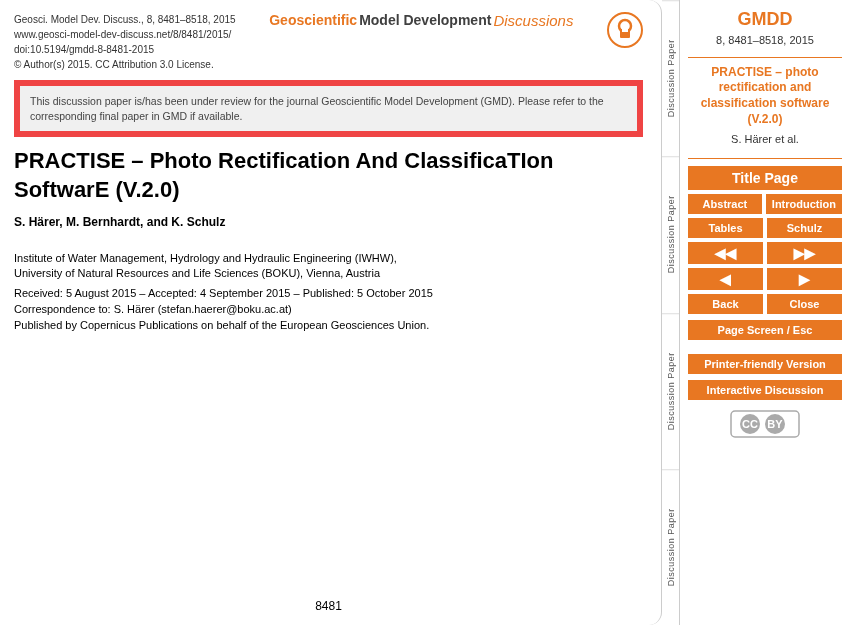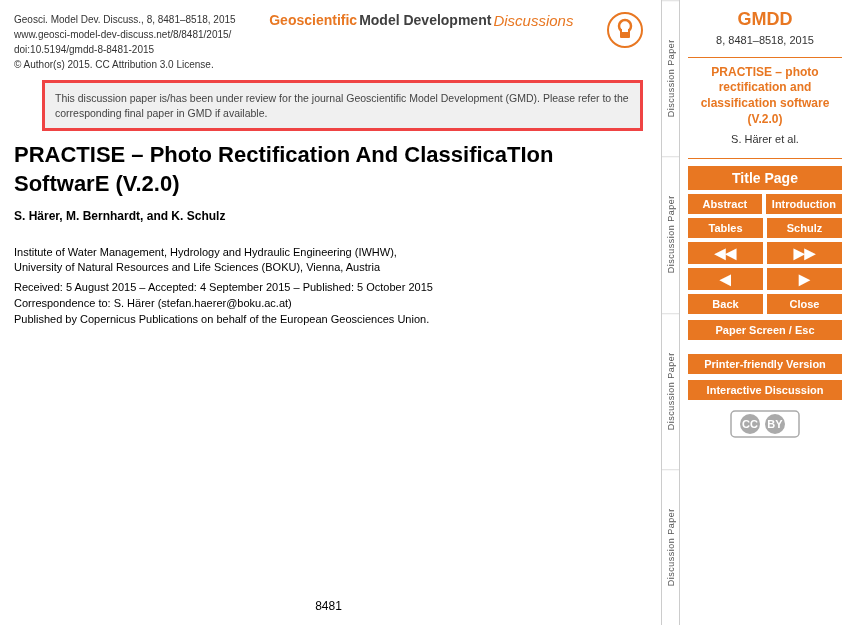--- a/index.html
+++ b/index.html
@@ -18,20 +18,21 @@
       flex: 1;
       height: 625px;
     }
     
     .content-area {
       flex: 1;
       padding: 12px 18px 12px 14px;
       display: flex;
       flex-direction: column;
       border-right: 1px solid #ccc;
+      border-radius: 13px;
     }
     .header-row {
       display: flex;
       justify-content: space-between;
       align-items: flex-start;
       margin-bottom: 8px;
     }
     .header-meta {
       font-size: 10px;
       color: #333;
@@ -73,27 +74,26 @@
       border-radius: 50%;
       display: flex;
       align-items: center;
       justify-content: center;
       font-size: 9px;
       color: #e87722;
       font-weight: bold;
     }
     .notice-box {
       background: #f0f0f0;
-      border: 3px solid #ef4444;
+      border: 6px solid #ef4444;
       padding: 8px 10px;
       font-size: 10.5px;
       color: #444;
       margin-bottom: 10px;
       line-height: 1.4;
-      margin-left: 28px;
     }
     .paper-title {
       font-size: 22px;
       font-weight: bold;
       color: #000;
       margin-bottom: 10px;
       line-height: 1.3;
     }
     .authors {
       font-size: 12px;
@@ -343,21 +343,21 @@
     <div class="nav-arrow-row">
       <button class="nav-arrow-btn">◀</button>
       <button class="nav-arrow-btn">▶</button>
     </div>
 
     <div class="nav-btn-row">
       <button class="nav-btn-half">Back</button>
       <button class="nav-btn-half">Close</button>
     </div>
 
-    <button class="nav-full-btn">Paper Screen / Esc</button>
+    <button class="nav-full-btn">Page Screen / Esc</button>
 
     <div style="height:4px;"></div>
 
     <button class="nav-full-btn">Printer-friendly Version</button>
 
     <button class="nav-full-btn">Interactive Discussion</button>
 
     <div class="cc-badge">
       <svg width="70" height="28" viewBox="0 0 70 28">
         <rect x="1" y="1" width="68" height="26" rx="4" fill="#fff" stroke="#aaa" stroke-width="1.5"></rect>

